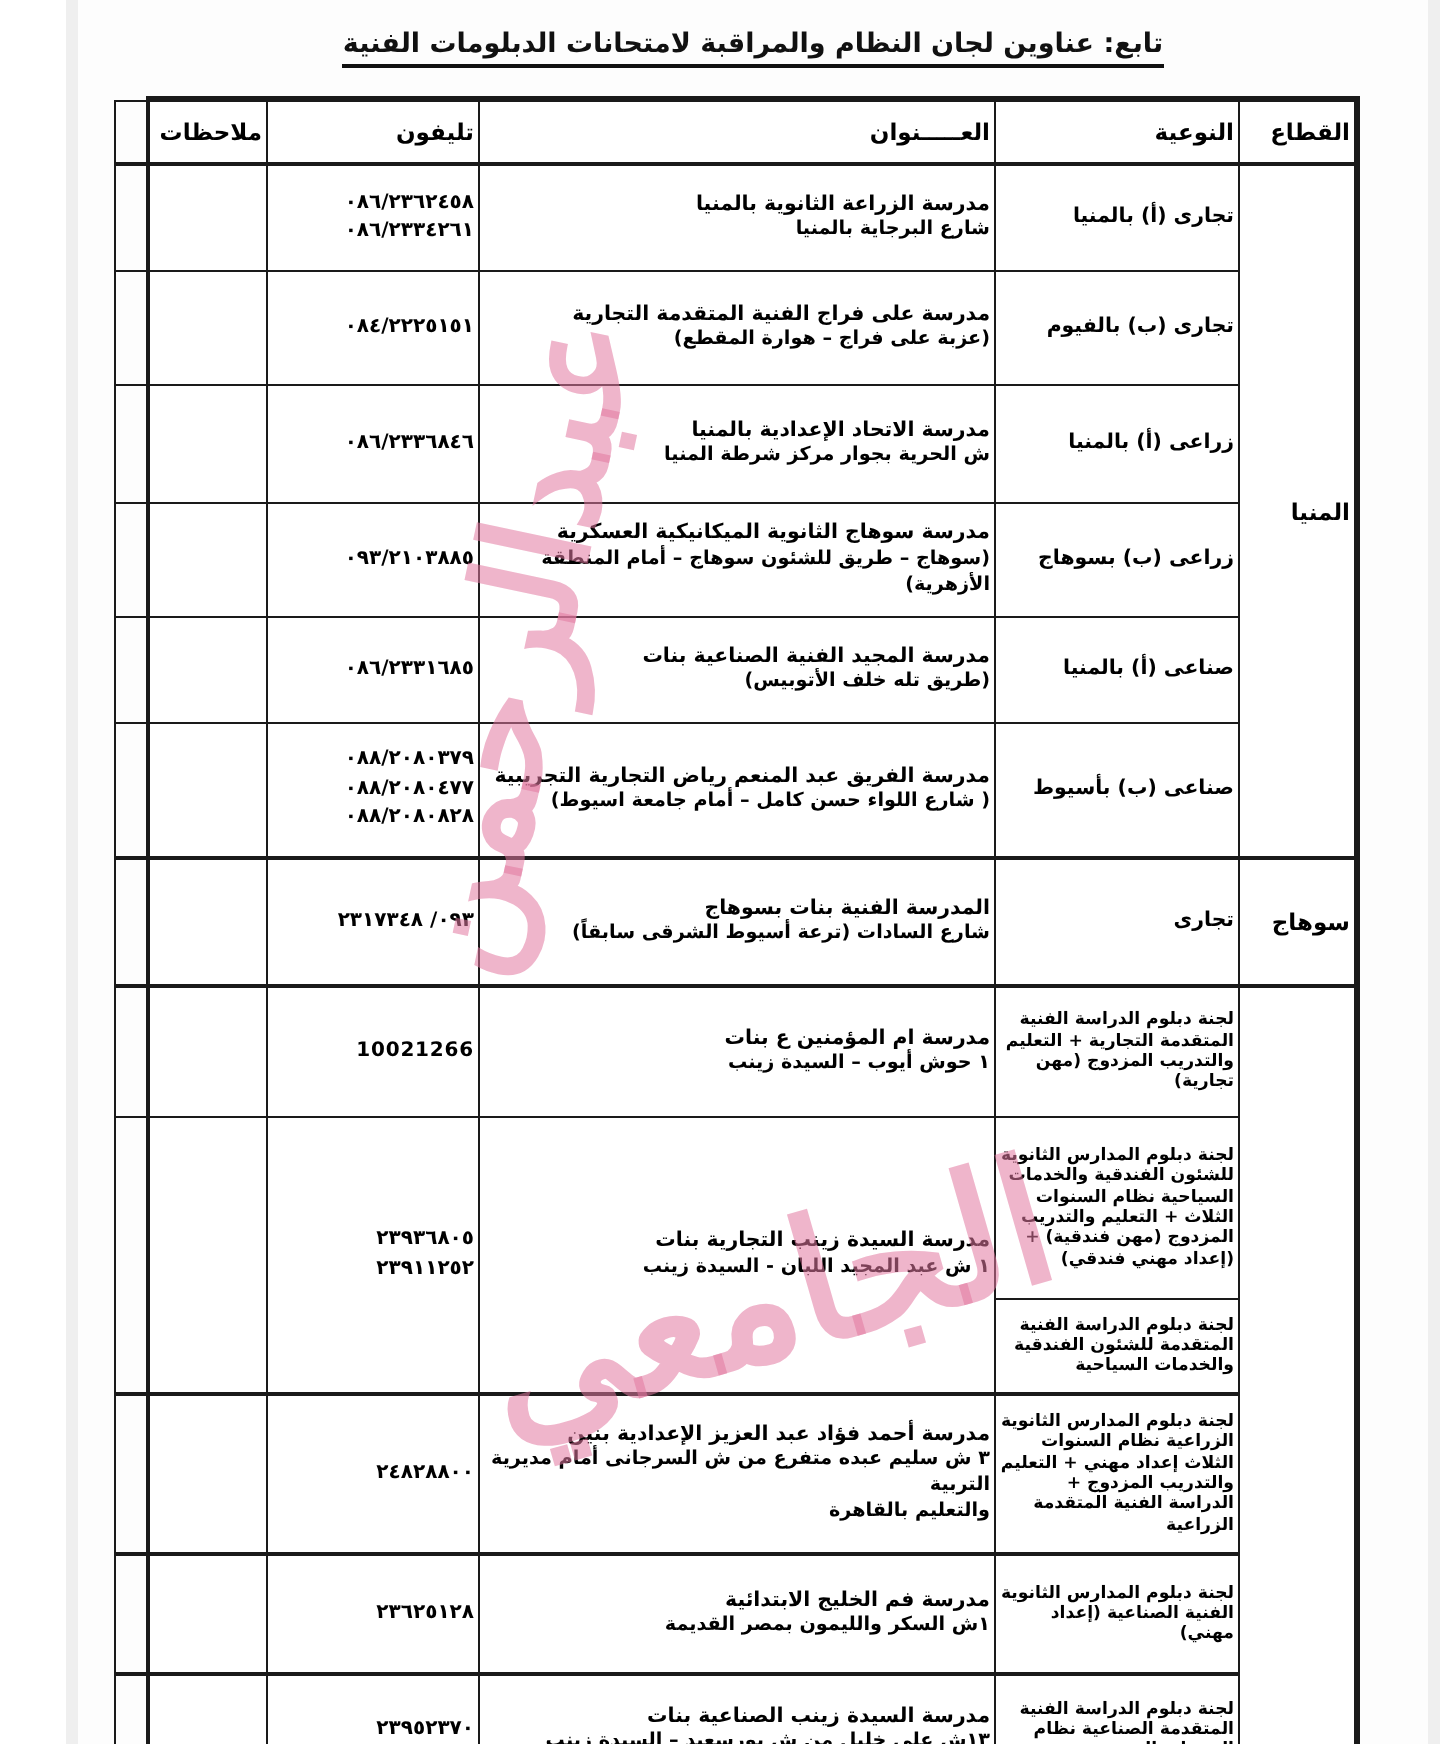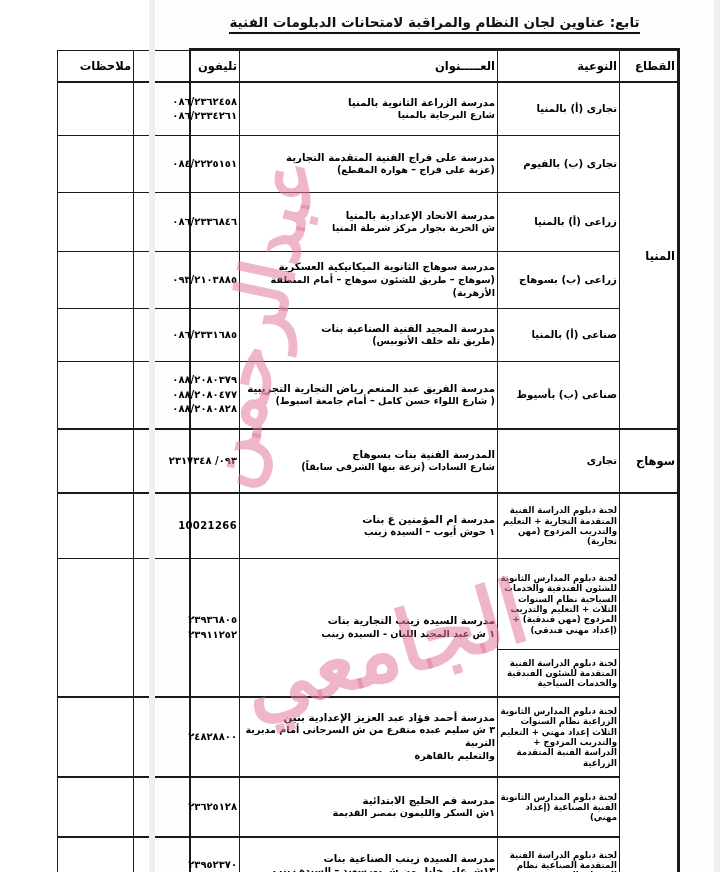--- a/index.html
+++ b/index.html
@@ -10,21 +10,21 @@
   body {
     width: 720px;
     height: 872px;
     font-family: "DejaVu Sans", "Liberation Sans", sans-serif;
     color: #000000;
     position: relative;
     overflow: hidden;
   }
   #page {
     position: relative;
-    width: 571px;
+    width: 687px;
     height: 872px;
     box-sizing: border-box;
     padding: 0;
     background: #fdfdfd;
   }
   
   #page::before {
     content: "";
     position: absolute;
     inset: 0;
@@ -257,21 +257,21 @@
             <div>٠٨٨/٢٠٨٠٨٢٨</div>
           </td>
           <td class="notes"></td>
         </tr>
 
         <tr class="r7 thick-top">
           <td class="sector thick-top">سوهاج</td>
           <td class="type thick-top">تجارى</td>
           <td class="addr thick-top">
             <span>المدرسة الفنية بنات بسوهاج</span>
-            <span class="l2">شارع السادات (ترعة بنها الشرقى سابقاً)</span>
+            <span class="l2">شارع السادات (ترعة أسيوط الشرقى سابقاً)</span>
           </td>
           <td class="phone thick-top">
             <div>٠٩٣/ ٢٣١٧٣٤٨</div>
           </td>
           <td class="notes thick-top"></td>
         </tr>
 
         <tr class="r8 thick-top">
           <td class="sector thick-top" rowspan="6"></td>
           <td class="type small thick-top">لجنة دبلوم الدراسة الفنية المتقدمة التجارية + التعليم والتدريب المزدوج (مهن تجارية)</td>

